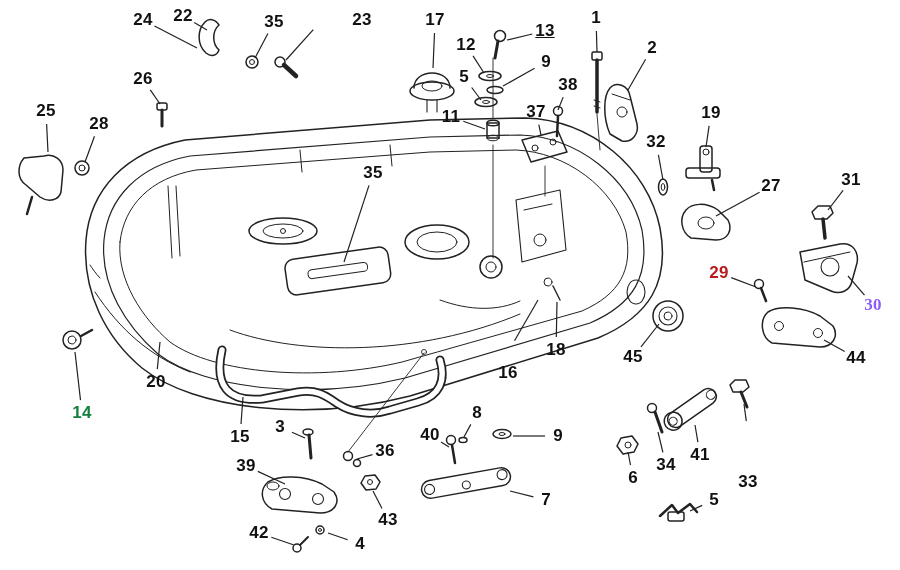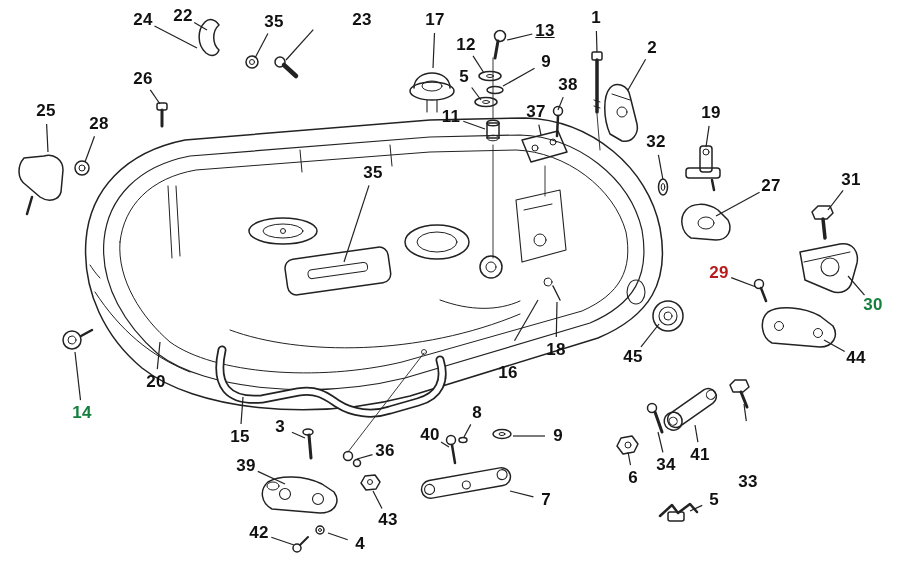--- a/index.html
+++ b/index.html
@@ -341,21 +341,21 @@
       <div class="part-label" style="left: 156px; top: 382px; color: rgb(17, 17, 17);">20</div>
       <div class="part-label" style="left: 274px; top: 22px; color: rgb(17, 17, 17);">35</div>
       <div class="part-label" style="left: 183px; top: 16px; color: rgb(17, 17, 17);">22</div>
       <div class="part-label" style="left: 322px; top: 20px; color: rgb(17, 17, 17); margin-left: 40px;">23</div>
       <div class="part-label" style="left: 143px; top: 20px; color: rgb(17, 17, 17);">24</div>
       <div class="part-label" style="left: 46px; top: 111px; color: rgb(17, 17, 17);">25</div>
       <div class="part-label" style="left: 143px; top: 79px; color: rgb(17, 17, 17);">26</div>
       <div class="part-label" style="left: 771px; top: 186px; color: rgb(17, 17, 17);">27</div>
       <div class="part-label" style="left: 99px; top: 124px; color: rgb(17, 17, 17);">28</div>
       <div class="part-label" style="left: 719px; top: 273px; color: #b91c1c;">29</div>
-      <div class="part-label" style="left: 873px; top: 305px; color: #15803d;">30</div>
+      <div class="part-label" style="left: 873px; top: 305px; color: #8b5cf6; font-family: Liberation Serif, serif;">30</div>
       <div class="part-label" style="left: 851px; top: 180px; color: rgb(17, 17, 17);">31</div>
       <div class="part-label" style="left: 656px; top: 142px; color: rgb(17, 17, 17);">32</div>
       <div class="part-label" style="left: 748px; top: 434px; color: rgb(17, 17, 17); margin-top: 48px;">33</div>
       <div class="part-label" style="left: 666px; top: 465px; color: rgb(17, 17, 17);">34</div>
       <div class="part-label" style="left: 373px; top: 173px; color: rgb(17, 17, 17);">35</div>
       <div class="part-label" style="left: 385px; top: 451px; color: rgb(17, 17, 17);">36</div>
       <div class="part-label" style="left: 536px; top: 112px; color: rgb(17, 17, 17);">37</div>
       <div class="part-label" style="left: 568px; top: 85px; color: rgb(17, 17, 17);">38</div>
       <div class="part-label" style="left: 246px; top: 466px; color: rgb(17, 17, 17);">39</div>
       <div class="part-label" style="left: 430px; top: 435px; color: rgb(17, 17, 17);">40</div>

